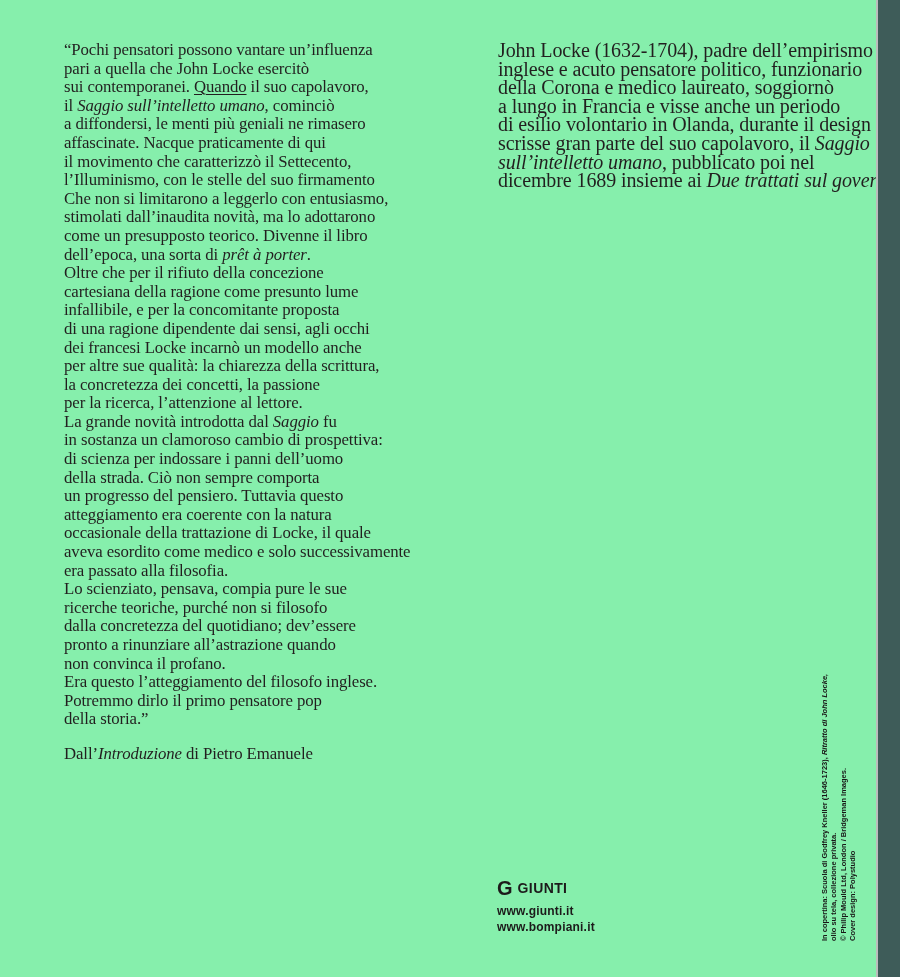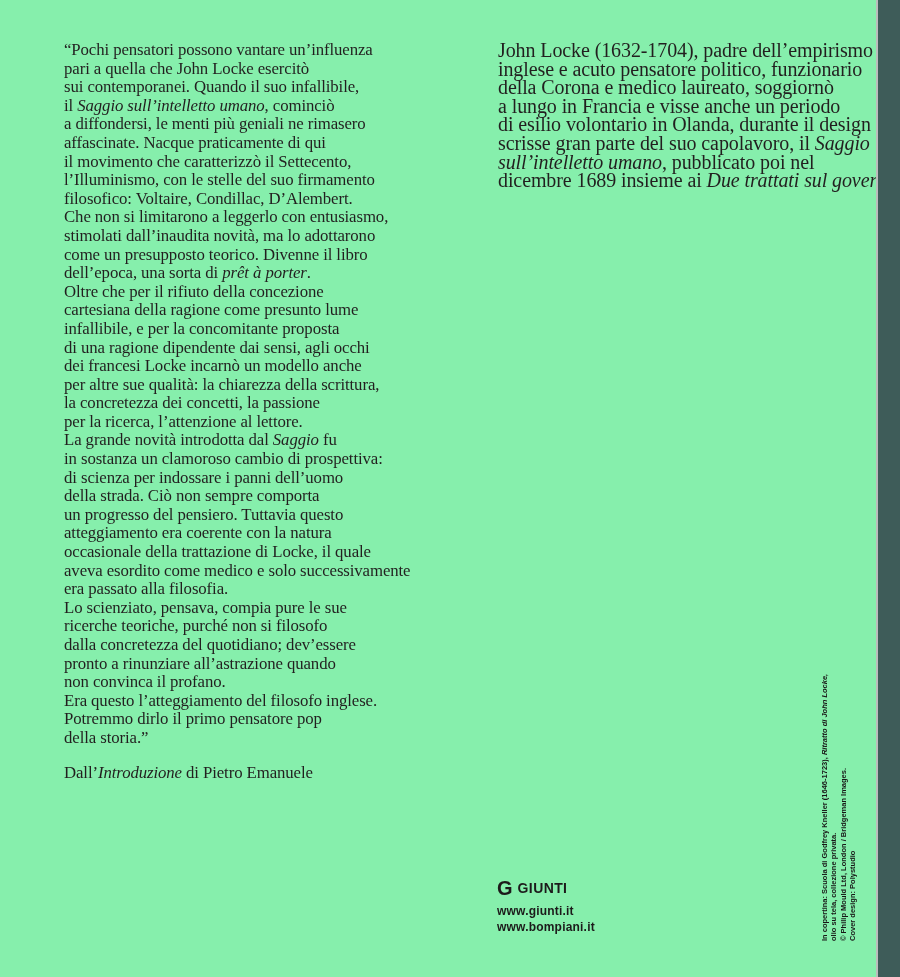--- a/index.html
+++ b/index.html
@@ -18,21 +18,21 @@
     white-space:nowrap;
   }
   .bio-col{
     position:absolute;left:498px;top:41px;
     font-size:20px;line-height:18.6px;
     letter-spacing:-0.1px;
     white-space:nowrap;
   }
   .tline{white-space:nowrap;}
   .it{font-style:italic;}
-  .ul{text-underline-offset:2px;}
+  .ul{text-decoration:underline;text-underline-offset:2px;}
   .attribution{margin-top:16px;}
   .footer{
     position:absolute;left:497px;top:879px;
     font-family:"Liberation Sans", sans-serif;
     color:#1c1a1a;
   }
   .logo-row{display:flex;align-items:center;gap:5px;}
   .logo-g{
     font-size:20px;font-weight:900;line-height:18px;
     font-family:"Liberation Sans", sans-serif;
@@ -62,27 +62,26 @@
 </style>
 </head>
 <body>
 
 <div class="page">
 
   <div class="quote-col">
     <div>
         <div class="tline"><span>“Pochi pensatori possono vantare un’influenza</span></div>
         <div class="tline"><span>pari a quella che John Locke esercitò</span></div>
-        <div class="tline"><span>sui contemporanei. </span><span class="ul">Quando</span><span> il suo infallibile,</span></div>
+        <div class="tline"><span>sui contemporanei. </span><span class="ul">Quando</span><span> il suo capolavoro,</span></div>
         <div class="tline"><span>il </span><span class="it">Saggio sull’intelletto umano</span><span>, cominciò</span></div>
         <div class="tline"><span>a diffondersi, le menti più geniali ne rimasero</span></div>
         <div class="tline"><span>affascinate. Nacque praticamente di qui</span></div>
         <div class="tline"><span>il movimento che caratterizzò il Settecento,</span></div>
         <div class="tline"><span>l’Illuminismo, con le stelle del suo firmamento</span></div>
-        <div class="tline"><span>filosofico: Voltaire, Condillac, D’Alembert.</span></div>
         <div class="tline"><span>Che non si limitarono a leggerlo con entusiasmo,</span></div>
         <div class="tline"><span>stimolati dall’inaudita novità, ma lo adottarono</span></div>
         <div class="tline"><span>come un presupposto teorico. Divenne il libro</span></div>
         <div class="tline"><span>dell’epoca, una sorta di </span><span class="it">prêt à porter</span><span>.</span></div>
         <div class="tline"><span>Oltre che per il rifiuto della concezione</span></div>
         <div class="tline"><span>cartesiana della ragione come presunto lume</span></div>
         <div class="tline"><span>infallibile, e per la concomitante proposta</span></div>
         <div class="tline"><span>di una ragione dipendente dai sensi, agli occhi</span></div>
         <div class="tline"><span>dei francesi Locke incarnò un modello anche</span></div>
         <div class="tline"><span>per altre sue qualità: la chiarezza della scrittura,</span></div>

